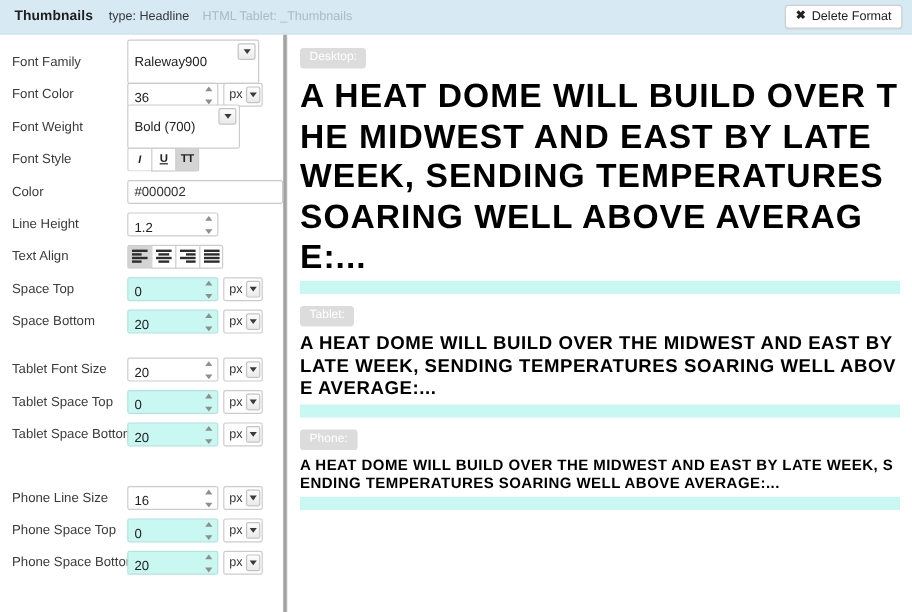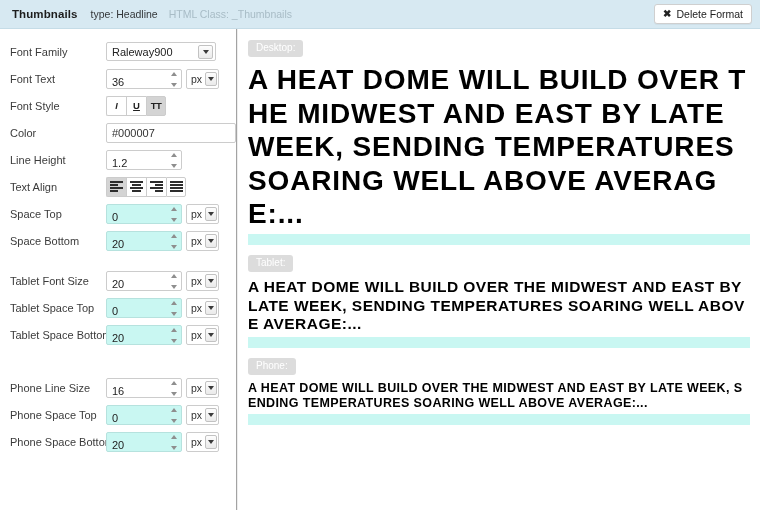--- a/index.html
+++ b/index.html
@@ -59,21 +59,21 @@
   .body-wrap {
     position: absolute; left: 0; top: 29px;
     width: 760px; height: 481px;
     display: flex;
     background: #fafafa;
   }
 
   .left-panel {
     width: 241px; height: 481px;
     background: #ffffff;
-    border-right: 1px solid #a3a3a3;
+    border-right: 3px solid #a3a3a3;
     padding: 9px 0 0 0;
     position: relative;
   }
 
   .right-panel {
     flex: 1 1 auto;
     height: 481px;
     background: #ffffff;
     border-left: 1px solid #ededed;
     padding: 8px 10px 0 10px;
@@ -93,21 +93,21 @@
     flex: 0 0 96px;
     white-space: nowrap;
   }
   .row-gap { height: 13px; }
 
   .ctrl { display: flex; align-items: center; }
 
   
   .sel {
     position: relative;
-    height: 19px;
+    height: 37px;
     border: 1px solid #ccc;
     background: #fff;
     border-radius: 2px;
     display: flex; align-items: center;
     font-size: 11px; color: #222;
     padding: 0 22px 0 5px;
     cursor: pointer;
   }
   .sel.w-family { width: 110px; }
   .sel.w-weight { width: 94px; }
@@ -253,21 +253,21 @@
   .pv-block { margin-bottom: 7px; }
 </style>
 </head>
 <body>
 
 <div id="app">
 
   <div class="topbar">
     <span class="topbar-title">Thumbnails</span>
     <span class="topbar-type">type: Headline</span>
-    <span class="topbar-class">HTML Class: _Thumbnails</span>
+    <span class="topbar-class">HTML Tablet: _Thumbnails</span>
     <span class="topbar-spacer"></span>
     <button class="delete-btn">
       <span class="x-ico">✖</span>
       <span>Delete Format</span>
     </button>
   </div>
 
   <div class="body-wrap">
 
     <div class="left-panel">
@@ -278,53 +278,64 @@
           <div class="sel w-family">
             <span>Raleway900</span>
             <span class="sel-arrow">
                 <i></i>
               </span>
           </div>
         </div>
       </div>
 
       <div class="row">
-        <span class="row-label">Font Text</span>
+        <span class="row-label">Font Color</span>
         <div class="ctrl">
           <div class="num">
             <span>36</span>
             <span class="spin">
                 <i class="up"></i>
                 <i class="down"></i>
               </span>
           </div>
           <div class="unit-sel">
             <span>px</span>
             <span class="sel-arrow">
                 <i></i>
               </span>
           </div>
         </div>
       </div>
 
+      <div class="row">
+        <span class="row-label">Font Weight</span>
+        <div class="ctrl">
+          <div class="sel w-weight">
+            <span>Bold (700)</span>
+            <span class="sel-arrow">
+                <i></i>
+              </span>
+          </div>
+        </div>
+      </div>
 
       <div class="row">
         <span class="row-label">Font Style</span>
         <div class="ctrl btn-group">
           <div class="gbtn italic">I</div>
           <div class="gbtn under">U</div>
           <div class="gbtn caps on">TT</div>
         </div>
       </div>
 
       <div class="row">
         <span class="row-label">Color</span>
         <div class="ctrl">
           <div class="txt">
-            <span>#000007</span>
+            <span>#000002</span>
           </div>
         </div>
       </div>
 
       <div class="row">
         <span class="row-label">Line Height</span>
         <div class="ctrl">
           <div class="num">
             <span>1.2</span>
             <span class="spin">

